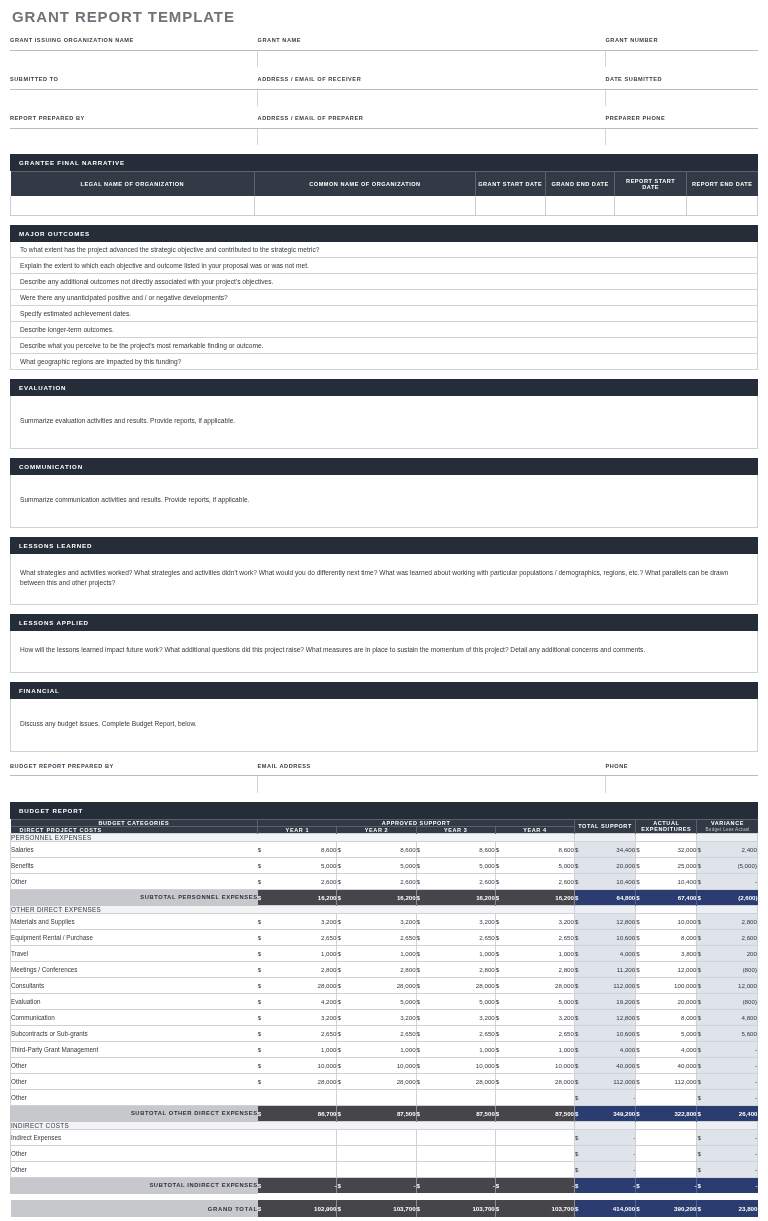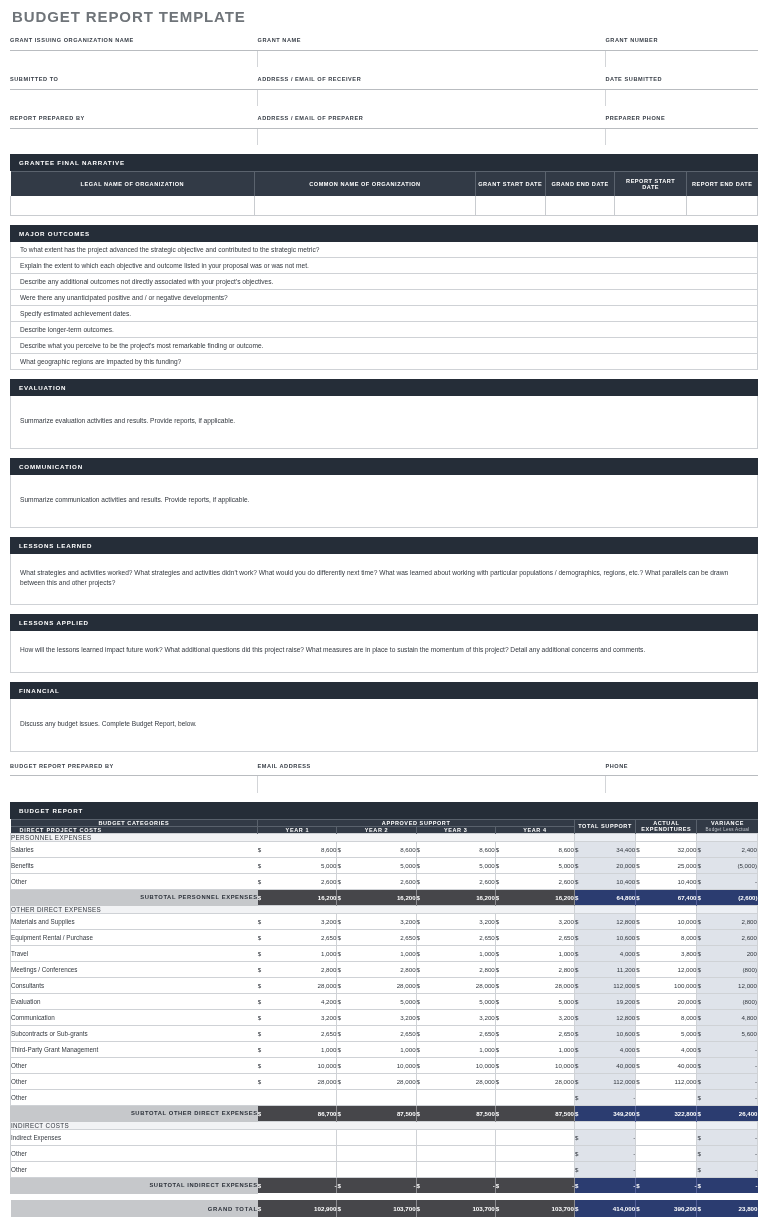--- a/index.html
+++ b/index.html
@@ -221,21 +221,21 @@
   .gt-cur .sym { float: left; }
   .gt-cur .amt { float: right; }
 
   .clr { clear: both; }
 </style>
 </head>
 <body>
 
 <div class="page">
 
-  <h1 class="doc-title">BUDGET REPORT TEMPLATE</h1>
+  <h1 class="doc-title">GRANT REPORT TEMPLATE</h1>
 
   <table class="meta-grid">
     <colgroup>
         <col style="width:33.1%">
         <col style="width:46.5%">
         <col style="width:20.4%">
       </colgroup>
     <tbody id="meta-body">
         <tr>
           <td class="meta-label">GRANT ISSUING ORGANIZATION NAME</td>

